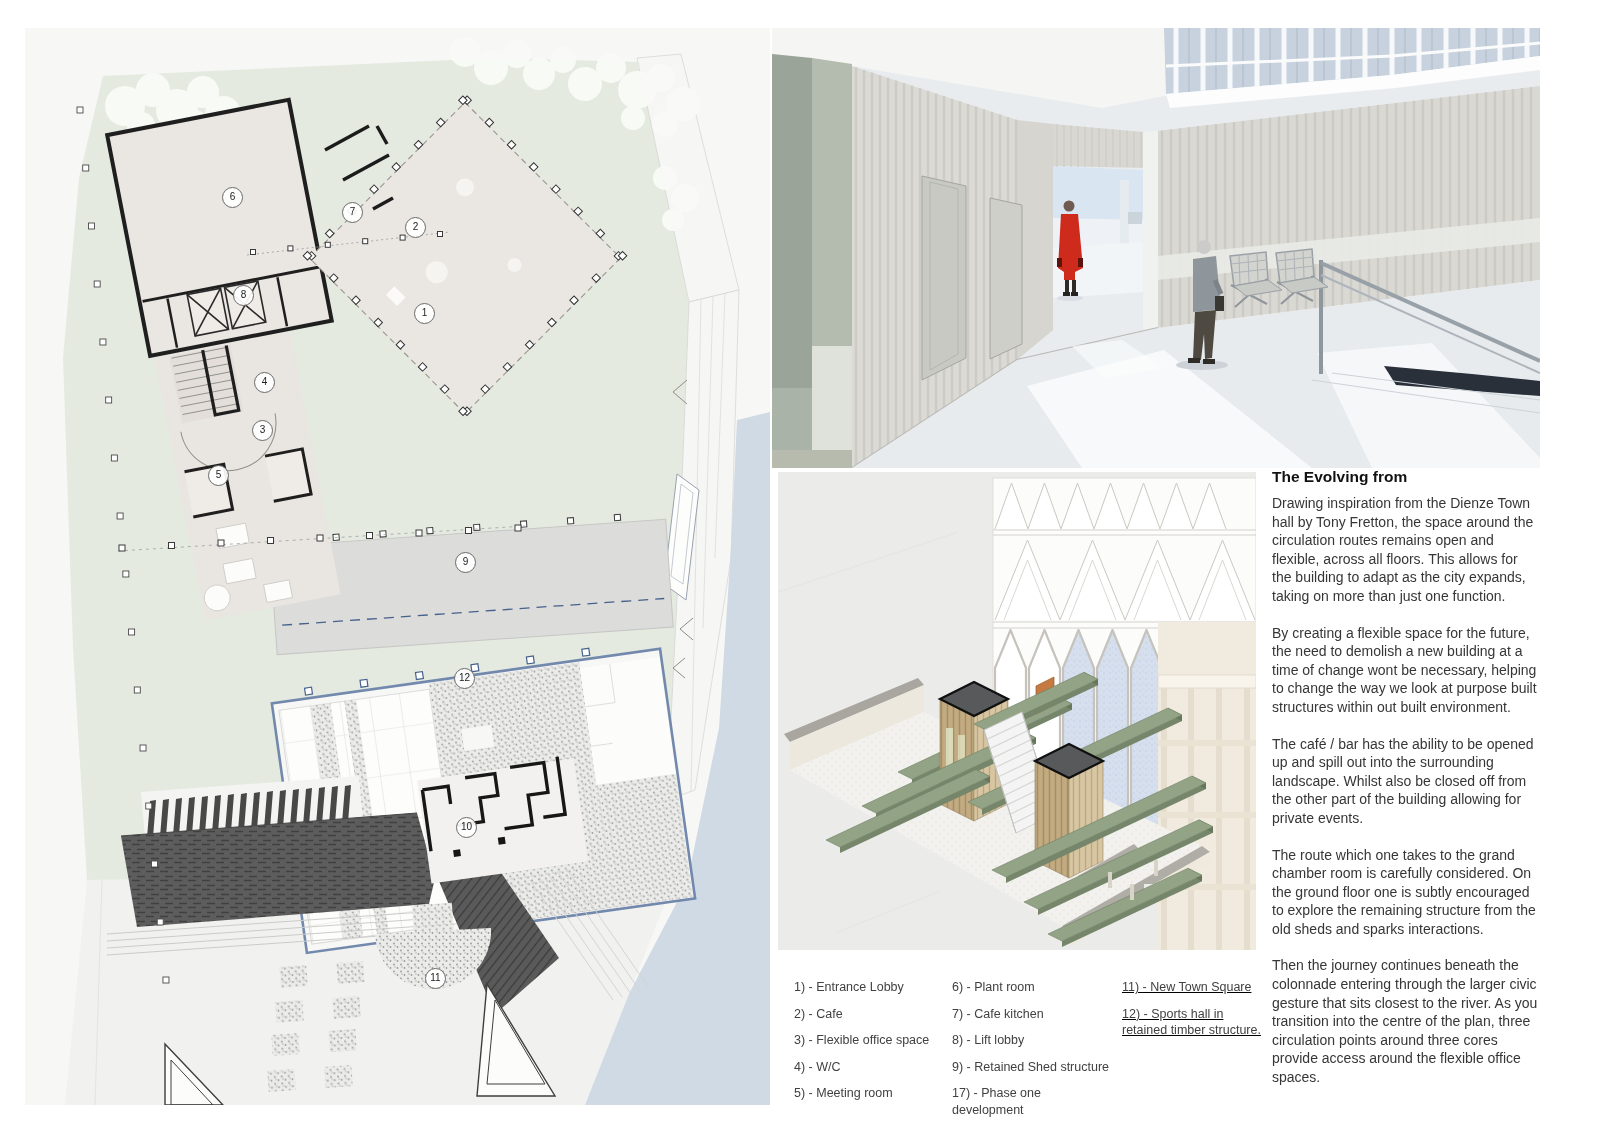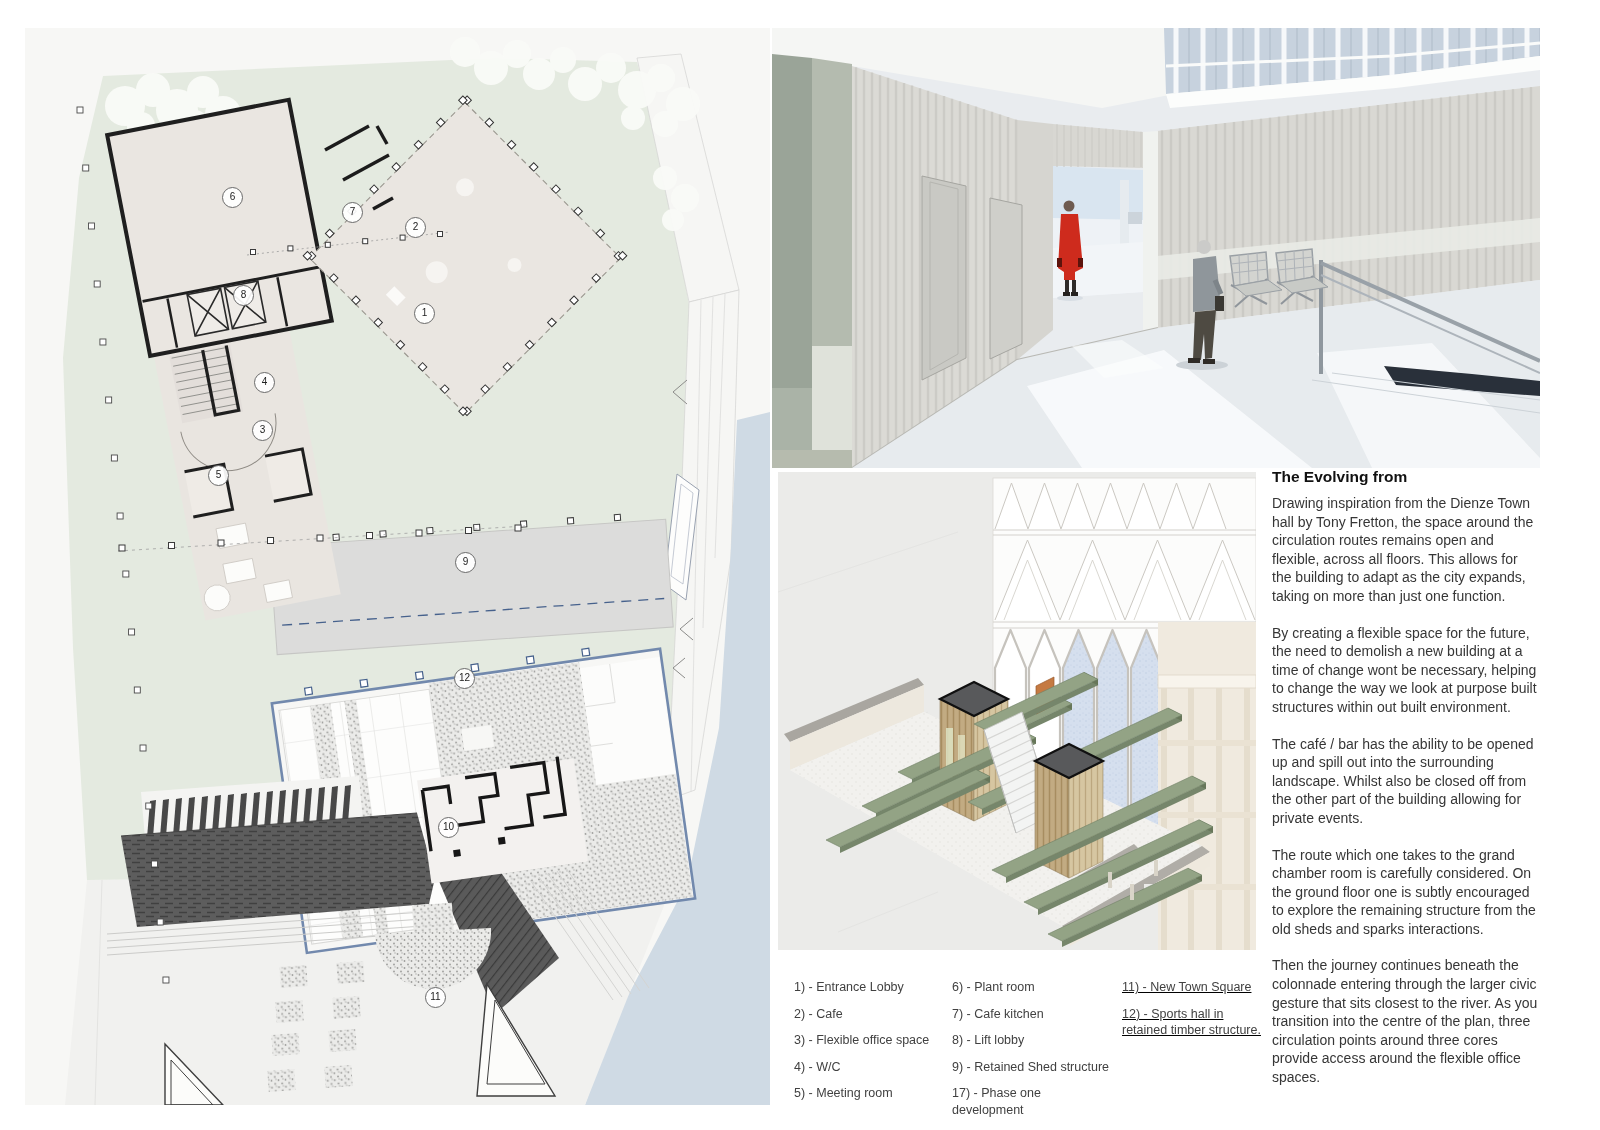--- a/index.html
+++ b/index.html
@@ -327,22 +327,22 @@
     <div id="badges">
         <div class="badge" style="left: 399px; top: 285px;">1</div>
         <div class="badge" style="left: 390px; top: 199px;">2</div>
         <div class="badge" style="left: 237px; top: 402px;">3</div>
         <div class="badge" style="left: 239px; top: 354px;">4</div>
         <div class="badge" style="left: 193px; top: 447px;">5</div>
         <div class="badge" style="left: 207px; top: 169px;">6</div>
         <div class="badge" style="left: 327px; top: 184px;">7</div>
         <div class="badge" style="left: 218px; top: 267px;">8</div>
         <div class="badge" style="left: 440px; top: 534px;">9</div>
-        <div class="badge" style="left: 423px; top: 799px;">10</div>
-        <div class="badge" style="left: 410px; top: 921px; margin-top: 38px;">11</div>
+        <div class="badge" style="left: 441px; top: 799px;">10</div>
+        <div class="badge" style="left: 410px; top: 902px; margin-top: 38px;">11</div>
         <div class="badge" style="left: 439px; top: 650px;">12</div>
       </div>
   </div>
 
   <div class="panel render">
     <svg id="rendSvg" viewBox="0 0 768 440" width="768" height="440">
       <rect width="768" height="440" fill="#e9ecef"></rect>
 
       <polygon points="385,103 768,58 768,252 385,300" fill="#d9d8d3"></polygon>
       <g id="gRWallStripes">

